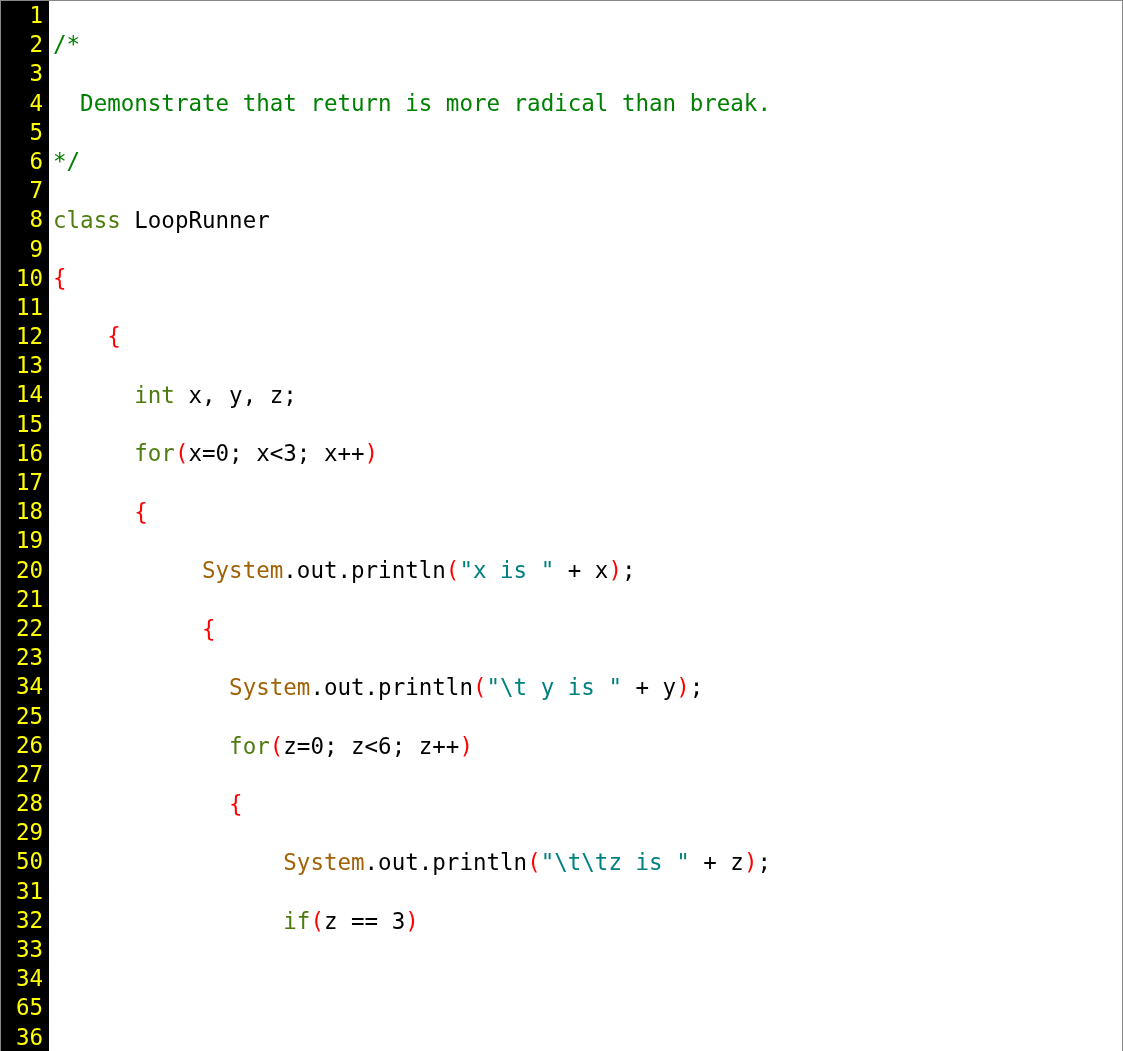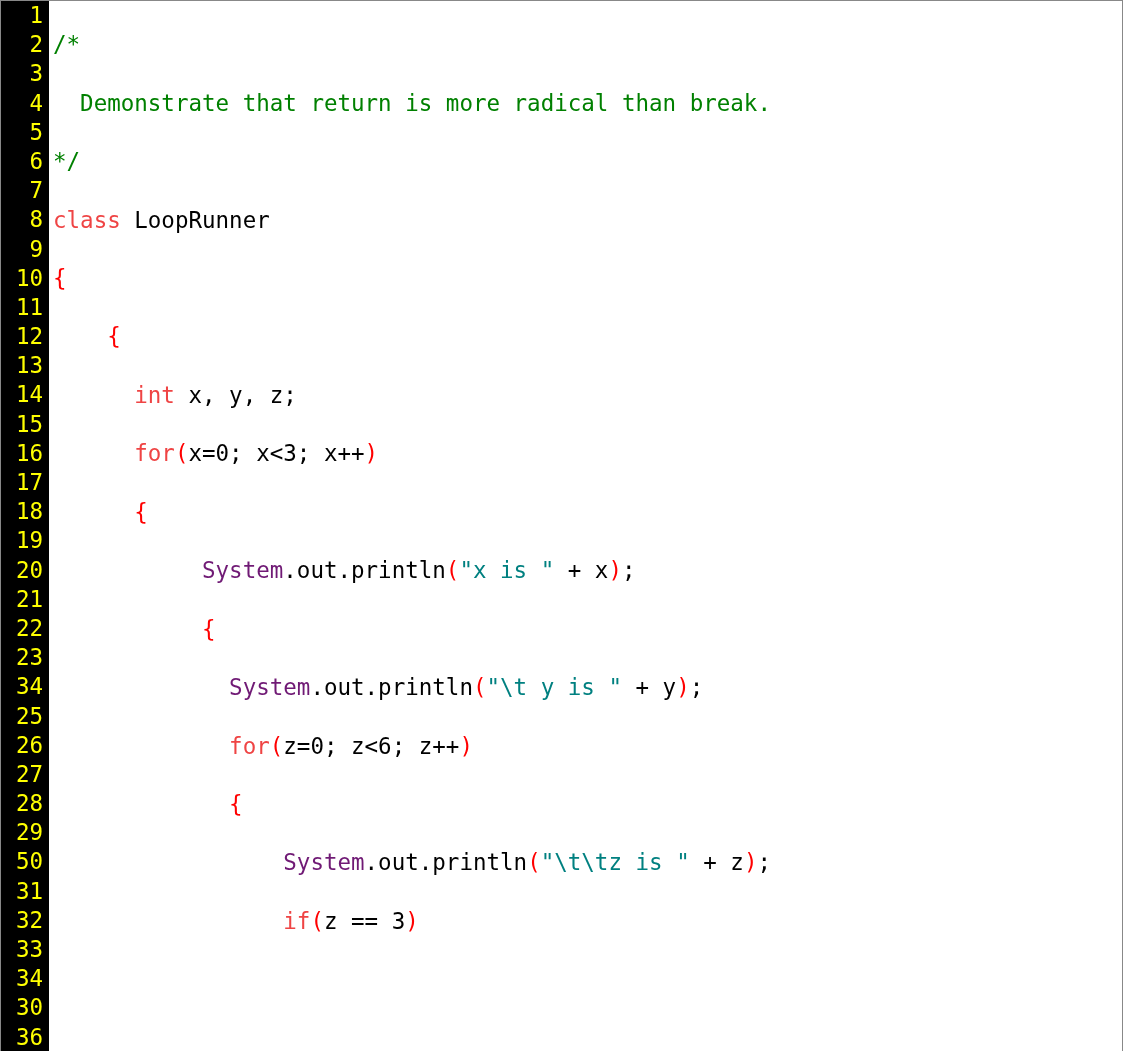--- a/index.html
+++ b/index.html
@@ -30,24 +30,24 @@
   .code {
     flex: 1;
     background: #fff;
     padding-left: 4px;
     white-space: pre;
     overflow: hidden;
   }
   .code .line {
     height: 29.2px;
   }
-  .kw   { color: #ef4444; }
+  .kw   { color: #4d7c0f; }
   .cmt  { color: #008000; }
   .str  { color: #008080; }
-  .name { color: #701a75; }
+  .name { color: #a16207; }
   .paren-r { color: #ff0000; }
   .brace-r { color: #ff0000; }
   .id   { color: #000; text-align: right; }
 </style>
 </head>
 <body>
 
 <div class="editor">
   <div class="gutter">
     <div>1</div>
@@ -77,21 +77,21 @@
     <div>25</div>
     <div>26</div>
     <div>27</div>
     <div>28</div>
     <div>29</div>
     <div>50</div>
     <div>31</div>
     <div>32</div>
     <div>33</div>
     <div>34</div>
-    <div>30</div>
+    <div>65</div>
     <div>36</div>
   </div>
 
   <div class="code">
 <div class="line"><span class="cmt">/*</span></div>
 <div class="line"><span class="cmt">  Demonstrate that return is more radical than break.</span></div>
 <div class="line"><span class="cmt">*/</span></div>
 <div class="line"><span class="kw">class</span><span class="id"> LoopRunner</span></div>
 <div class="line"><span class="brace-r">{</span></div>
 <div class="line"><span>    </span><span class="brace-r">{</span></div>

